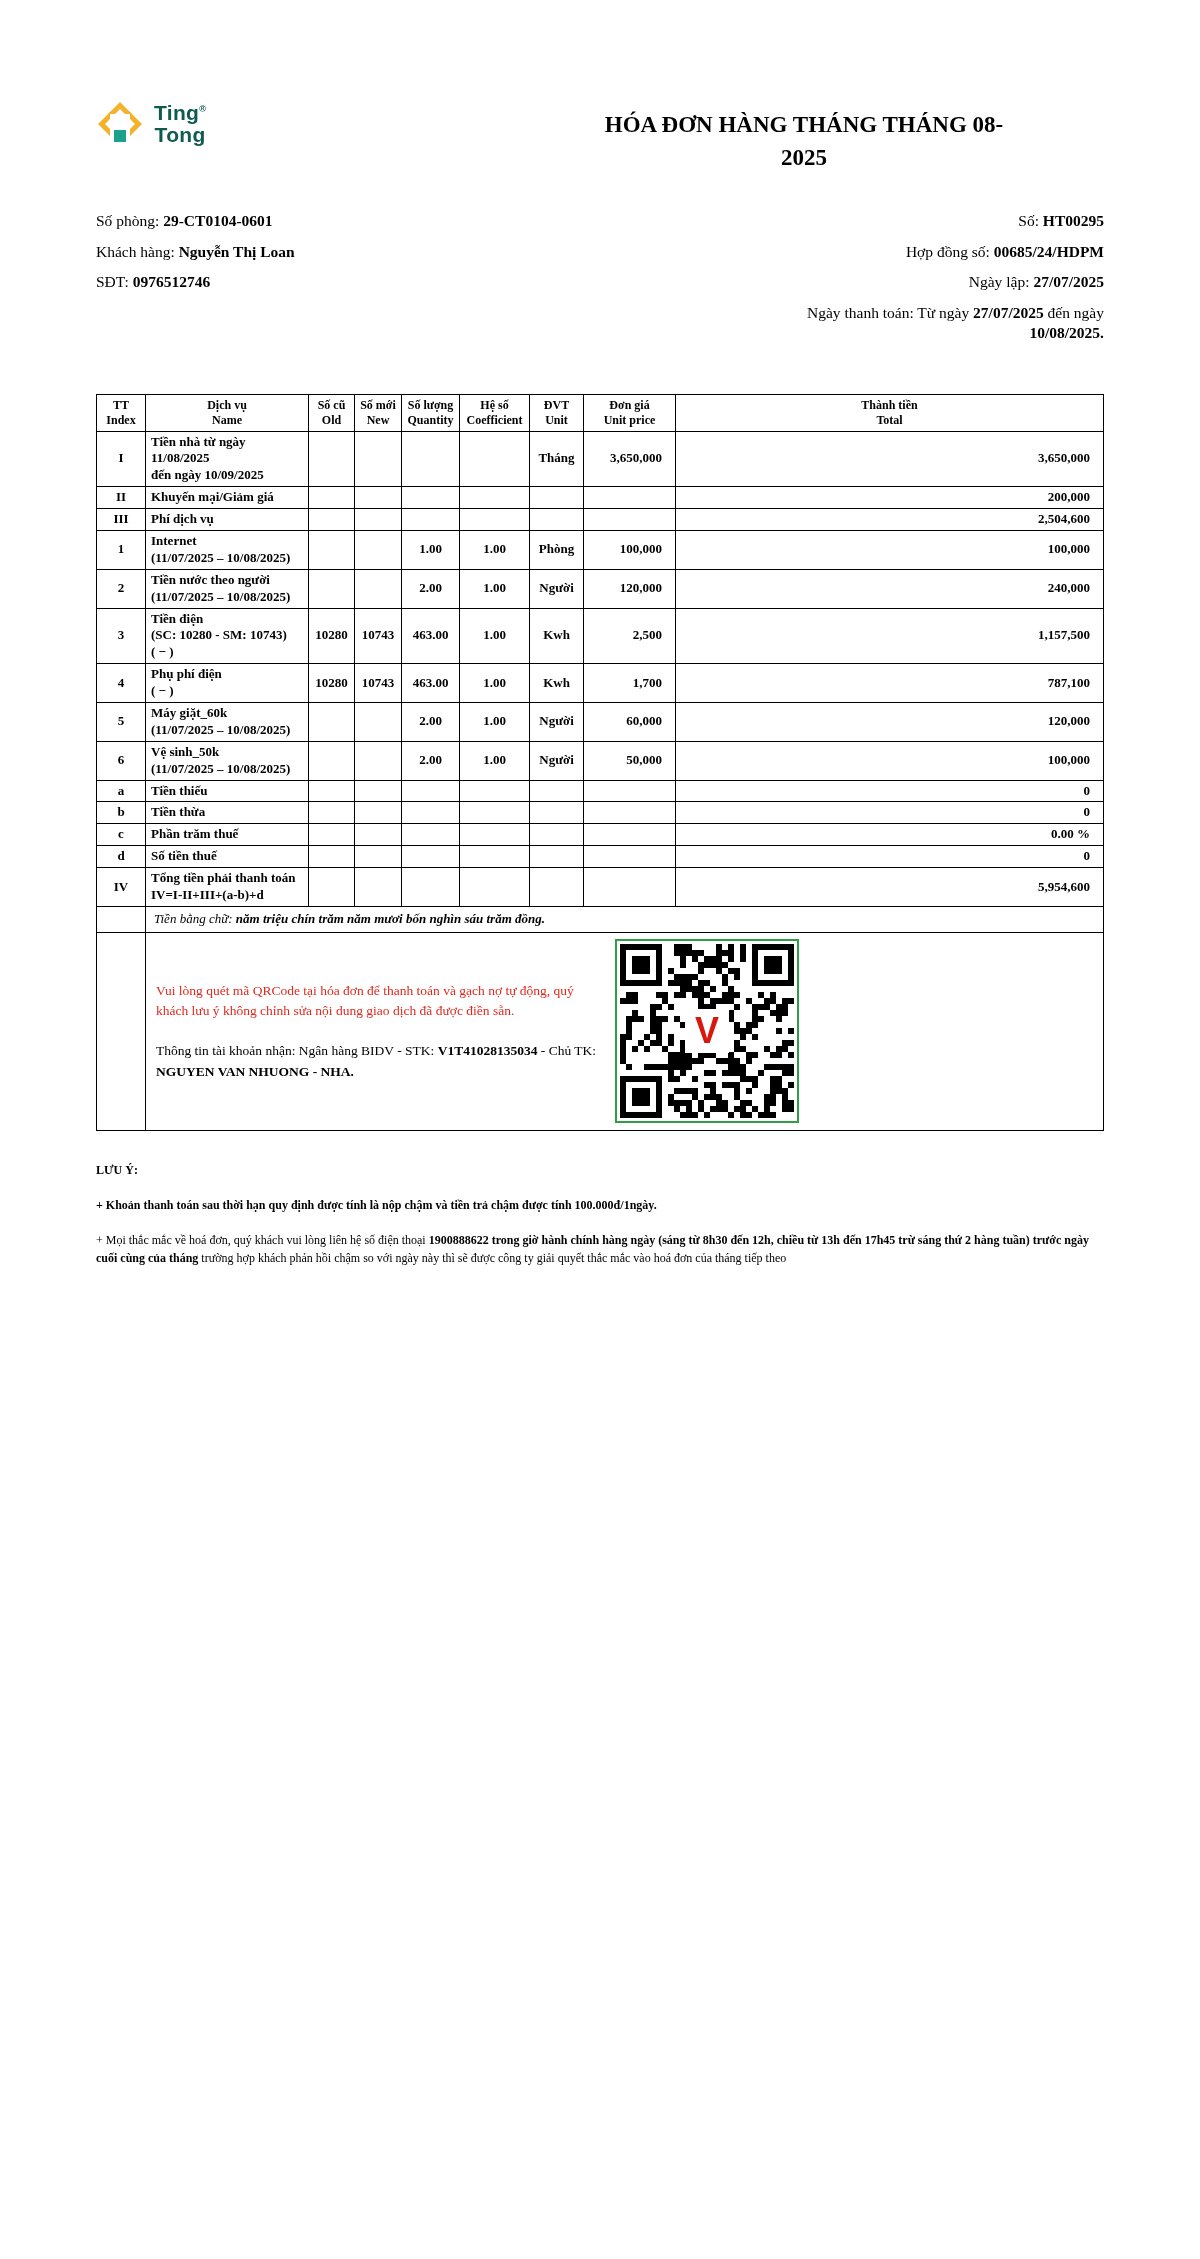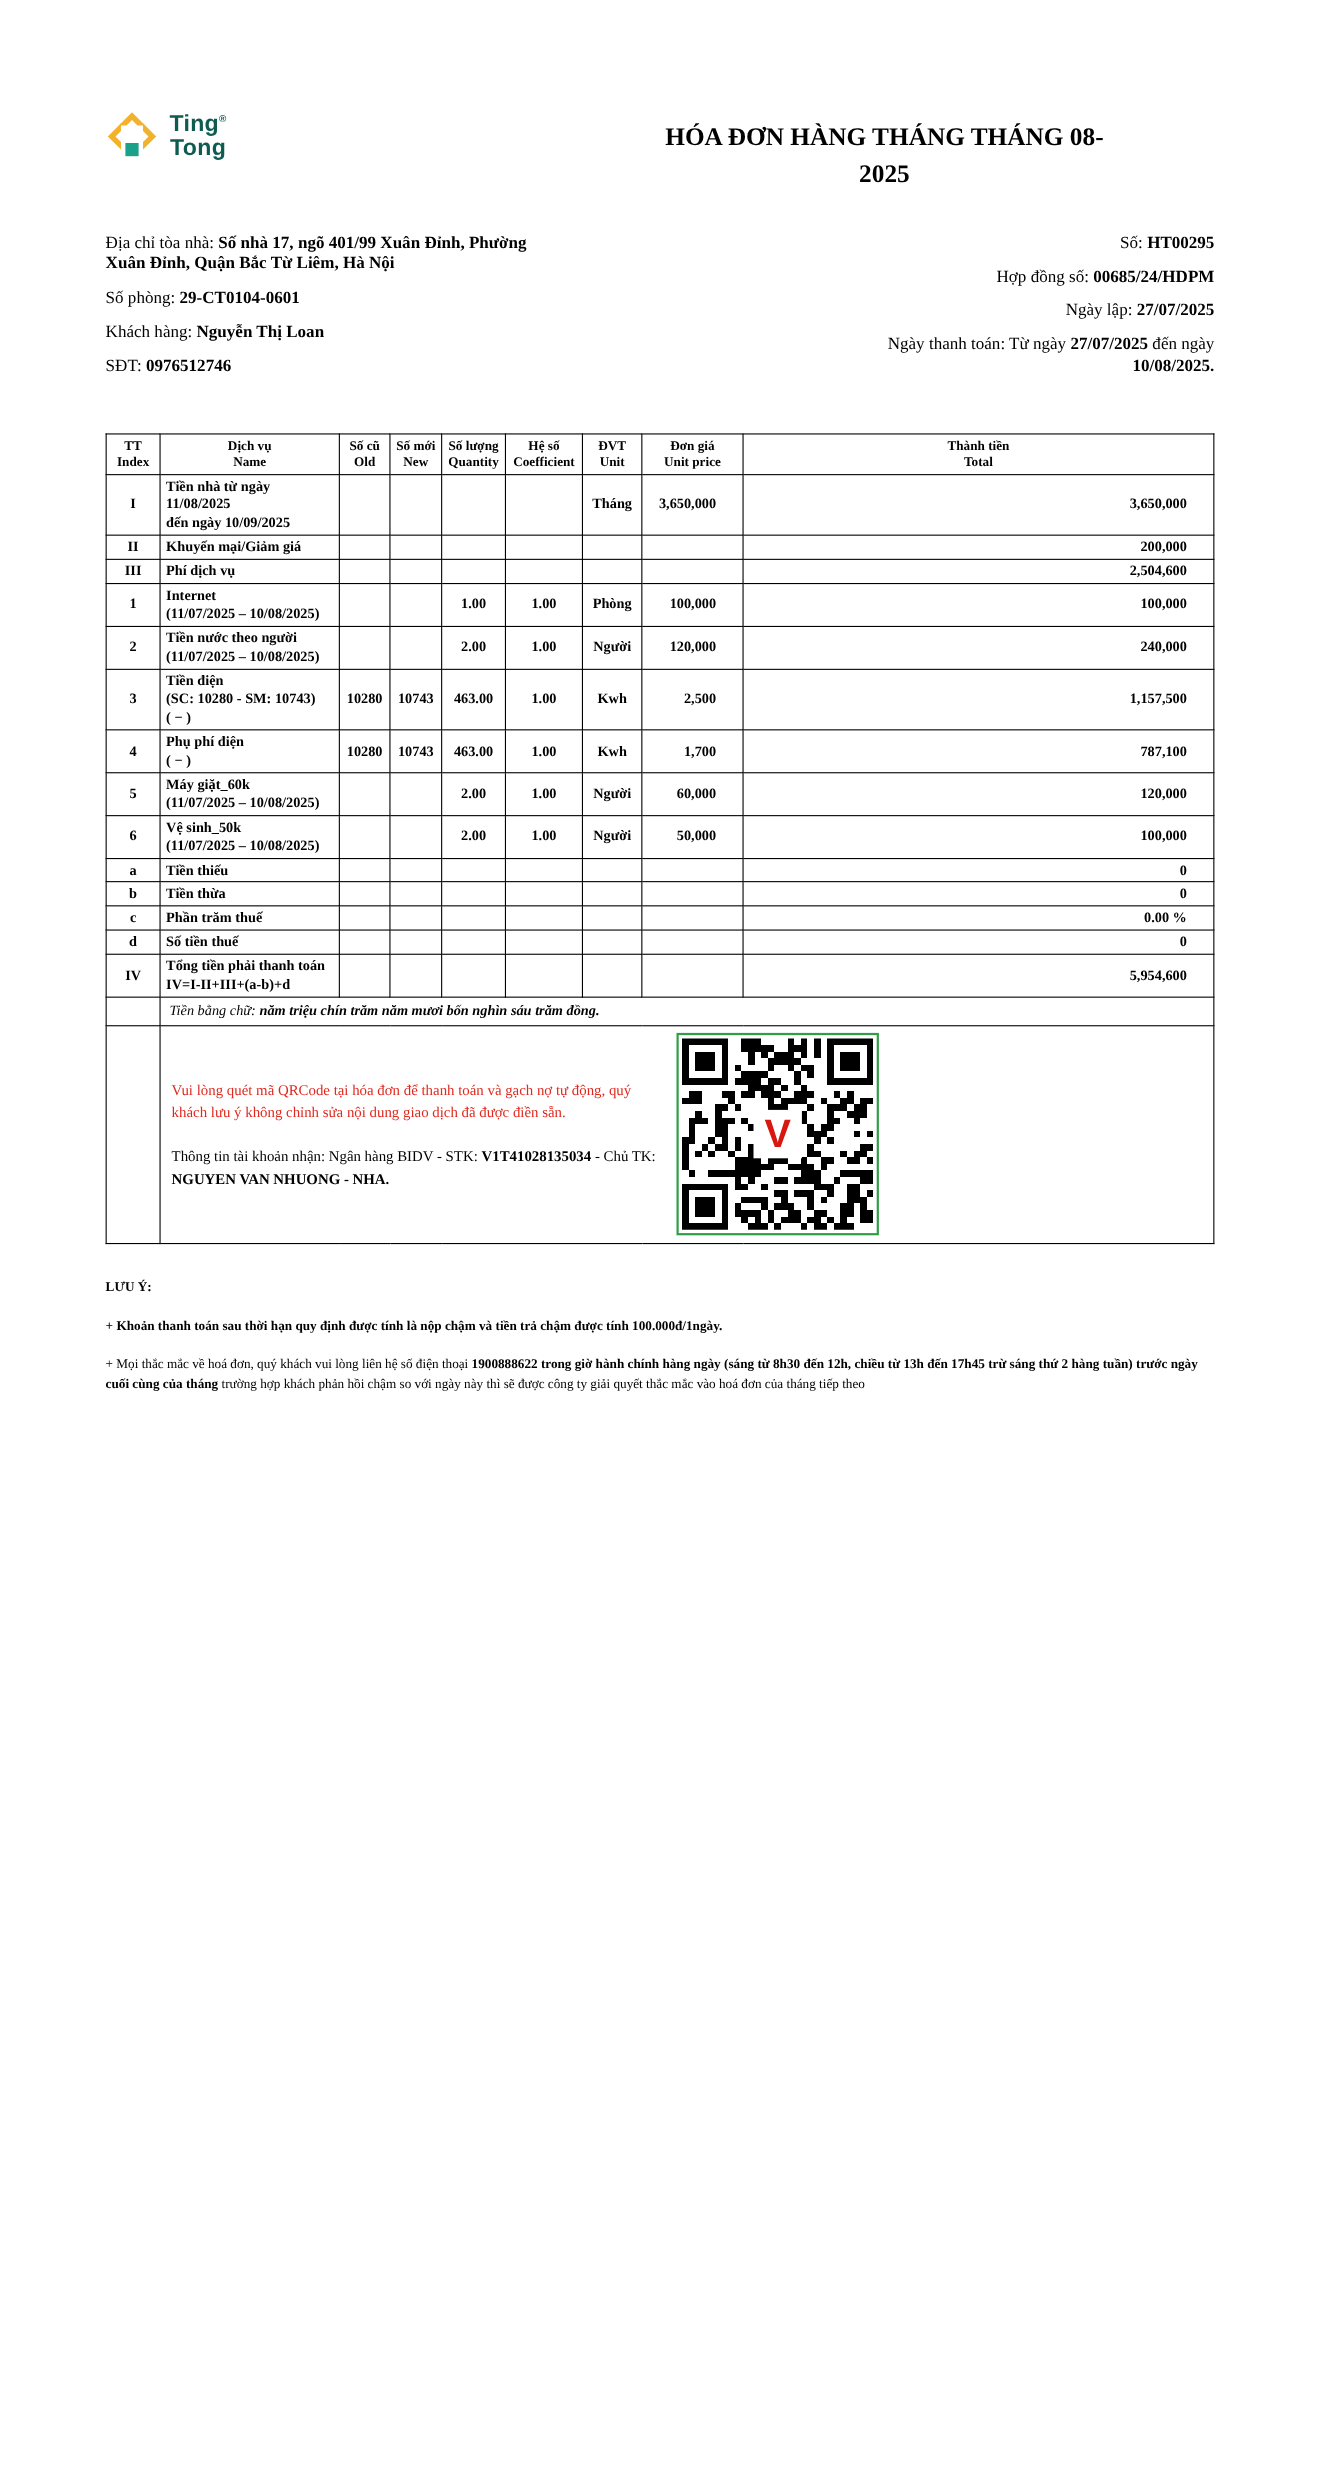--- a/index.html
+++ b/index.html
@@ -25,21 +25,21 @@
   .info-left{width:480px;}
   .info-right{width:480px;text-align:right;}
 
   
   .invoice-table{width:100%;border-collapse:collapse;table-layout:fixed;margin-top:40px;
                  font-size:13px;font-weight:bold;}
   .invoice-table th,.invoice-table td{border:1px solid #000;vertical-align:middle;}
   .invoice-table th{font-size:12px;line-height:1.25;padding:3px 1px;text-align:center;}
   .invoice-table td{padding:2px 5px;line-height:1.3;}
   td.c{text-align:center;}
-  td.r{text-align:right;padding-right:24px;}
+  td.r{text-align:right;padding-right:13px;}
   td.l{text-align:left;}
 
   .words-cell{padding:4px 8px !important;font-size:13px;font-style:italic;}
   .words-label{font-weight:normal;font-style:italic;}
   .words-value{font-weight:bold;font-style:italic;}
 
   .qr-cell{height:198px;font-weight:normal;}
   .qr-flex{display:flex;align-items:center;height:100%;}
   .pay-text{width:452px;padding-left:5px;font-size:13.5px;line-height:1.5;}
   .pay-red{color:var(--alert-red,#e0291e);margin-bottom:20px;}
@@ -75,24 +75,20 @@
       </div>
     </div>
     <div class="doc-title">
       <div>HÓA ĐƠN HÀNG THÁNG THÁNG 08-</div>
       <div>2025</div>
     </div>
   </div>
 
   <div class="info">
     <div class="info-left">
-      <p>
-        <span>Địa chỉ tòa nhà: </span><b>Số nhà  17, ngõ 401/99 Xuân Đỉnh, Phường</b><br>
-        <b>Xuân Đỉnh, Quận Bắc Từ Liêm, Hà Nội</b>
-      </p>
       <p>
         <span>Số phòng: </span><b>29-CT0104-0601</b>
       </p>
       <p>
         <span>Khách hàng: </span><b>Nguyễn Thị Loan</b>
       </p>
       <p>
         <span>SĐT: </span><b>0976512746</b>
       </p>
     </div>

